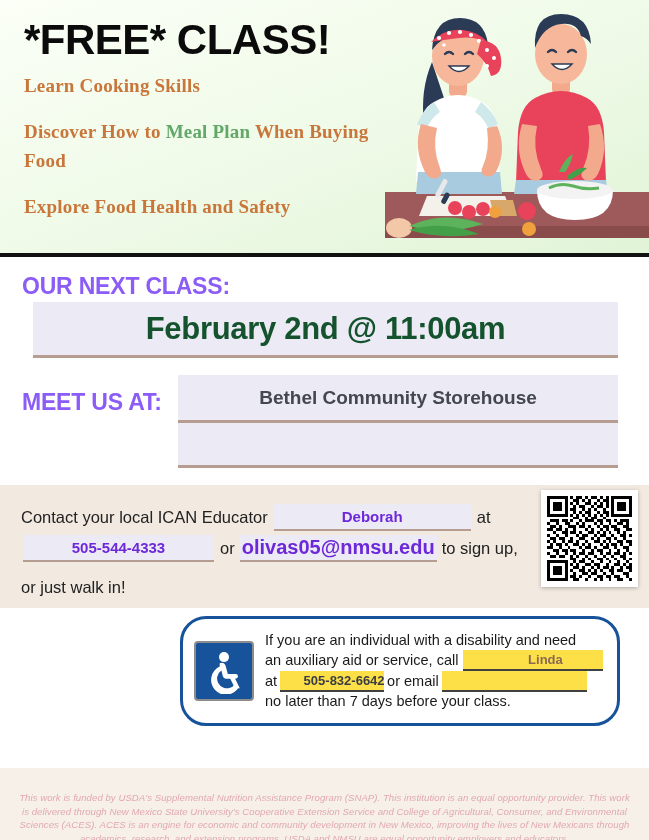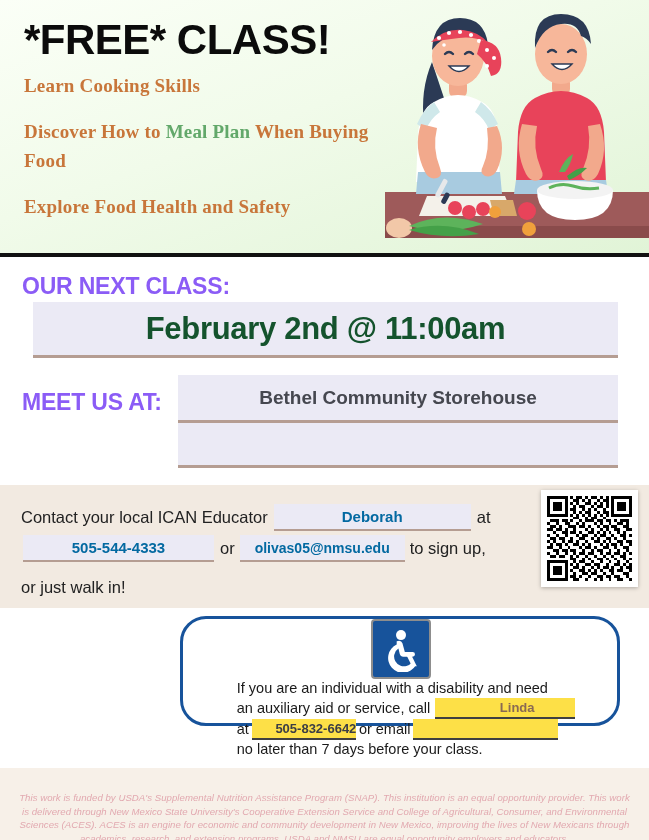--- a/index.html
+++ b/index.html
@@ -76,45 +76,45 @@
   }
   .ctxt {
     font-size: 16.5px; color: #222; line-height: 1; vertical-align: middle;
   }
   .cline { display: flex; align-items: center; height: 31px; gap: 0; }
   .cline.l2 { margin-top: 0; }
   .cline.l3 { margin-top: 8px; }
   .inlinefield {
     display: inline-flex; align-items: center; justify-content: center;
     background: #ebeaf5; border-bottom: 2px solid #b59d92;
-    font-size: 15px; font-weight: bold; color: #0369a1;
+    font-size: 15px; font-weight: bold; color: #6d28d9;
     height: 27px;
   }
   .if-name { width: 197px; margin: 0 6px; }
   .if-phone { width: 191px; margin: 0 6px 0 2px; }
-  .if-email { width: 165px; margin: 0 5px; font-size: 14px; }
+  .if-email { width: 197px; margin: 0 5px; font-size: 20px; }
 
   
   .qrcard {
     position: absolute; right: 11px; top: 5px;
     width: 97px; height: 97px; background: #fff; padding: 6px;
     box-shadow: 0 1px 4px rgba(0,0,0,0.28);
   }
   .qrcard svg { display: block; width: 85px; height: 85px; }
 
   
   .bottom { position: relative; height: 160px; background: #ffffff; }
   .logo { position: absolute; left: 40px; top: 12px; width: 130px; }
 
   .a11ybox {
     position: absolute; left: 180px; top: 8px;
     width: 440px; height: 110px;
     border: 3px solid #17539b; border-radius: 26px;
     background: #fff;
-    display: flex; align-items: center; padding: 0 10px 0 11px; flex-direction: column;
+    display: flex; align-items: center; padding: 0 10px 0 11px;
   }
   .isa {
     width: 60px; height: 60px; flex: 0 0 60px;
     background: #17539b; border: 2px solid #8d8d8d; border-radius: 4px;
     display: flex; align-items: center; justify-content: center;
   }
   .a11ytext { margin-left: 11px; font-size: 14.5px; color: #1a1a1a; line-height: 1.33; }
   .a11ytext .row { display: flex; align-items: center; white-space: nowrap; }
   .af {
     display: inline-flex; align-items: center; justify-content: center;

